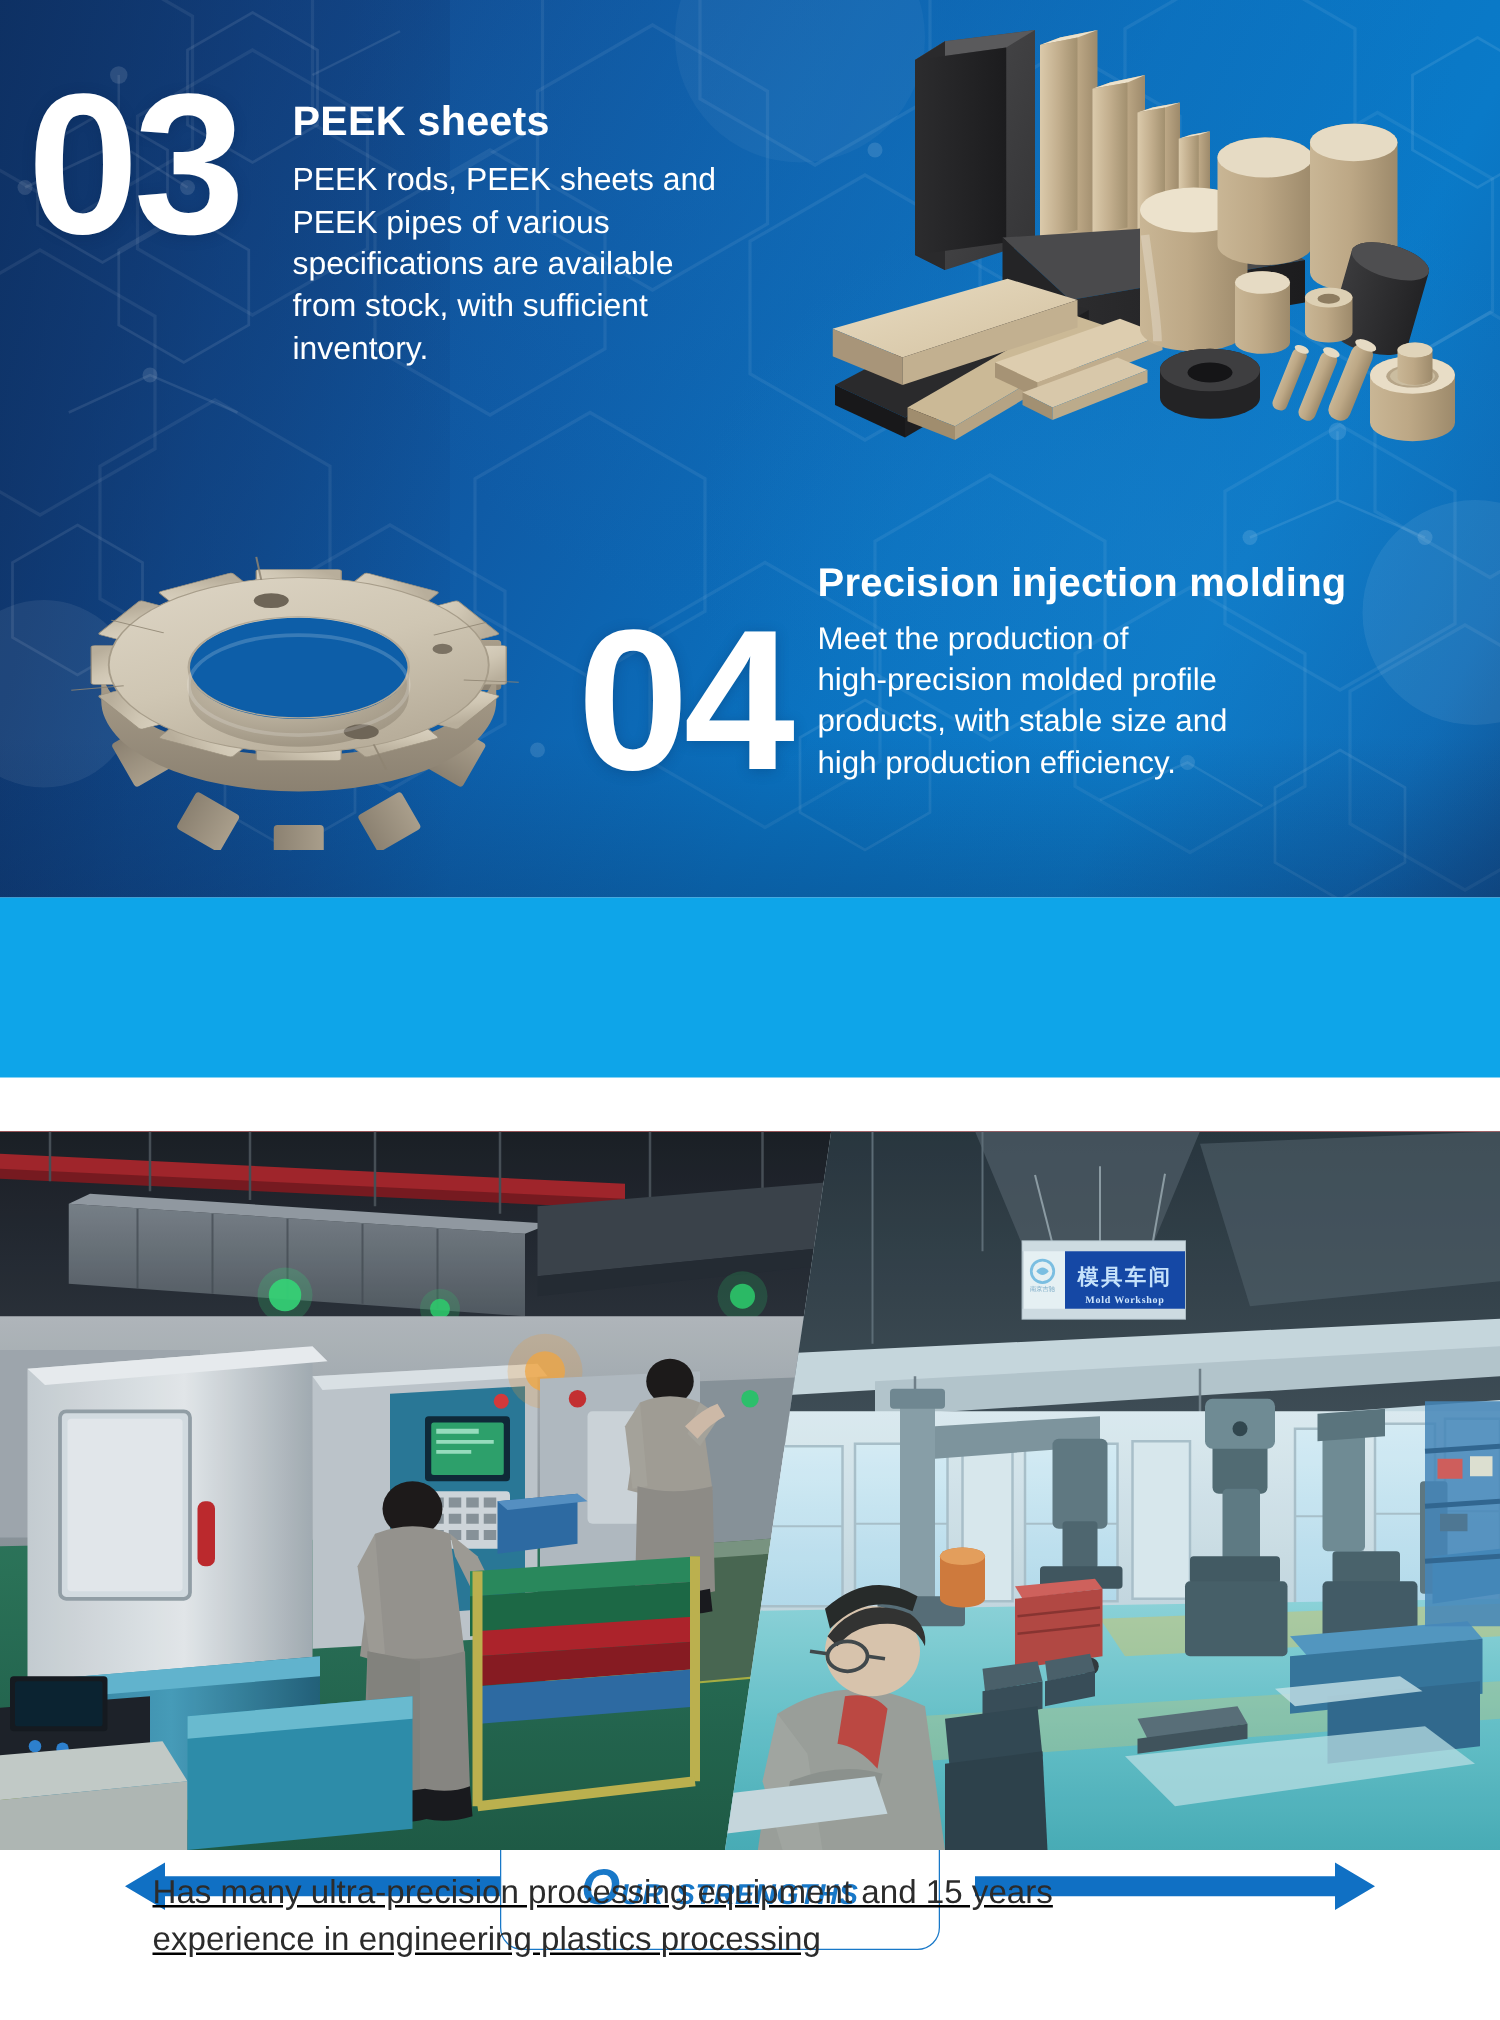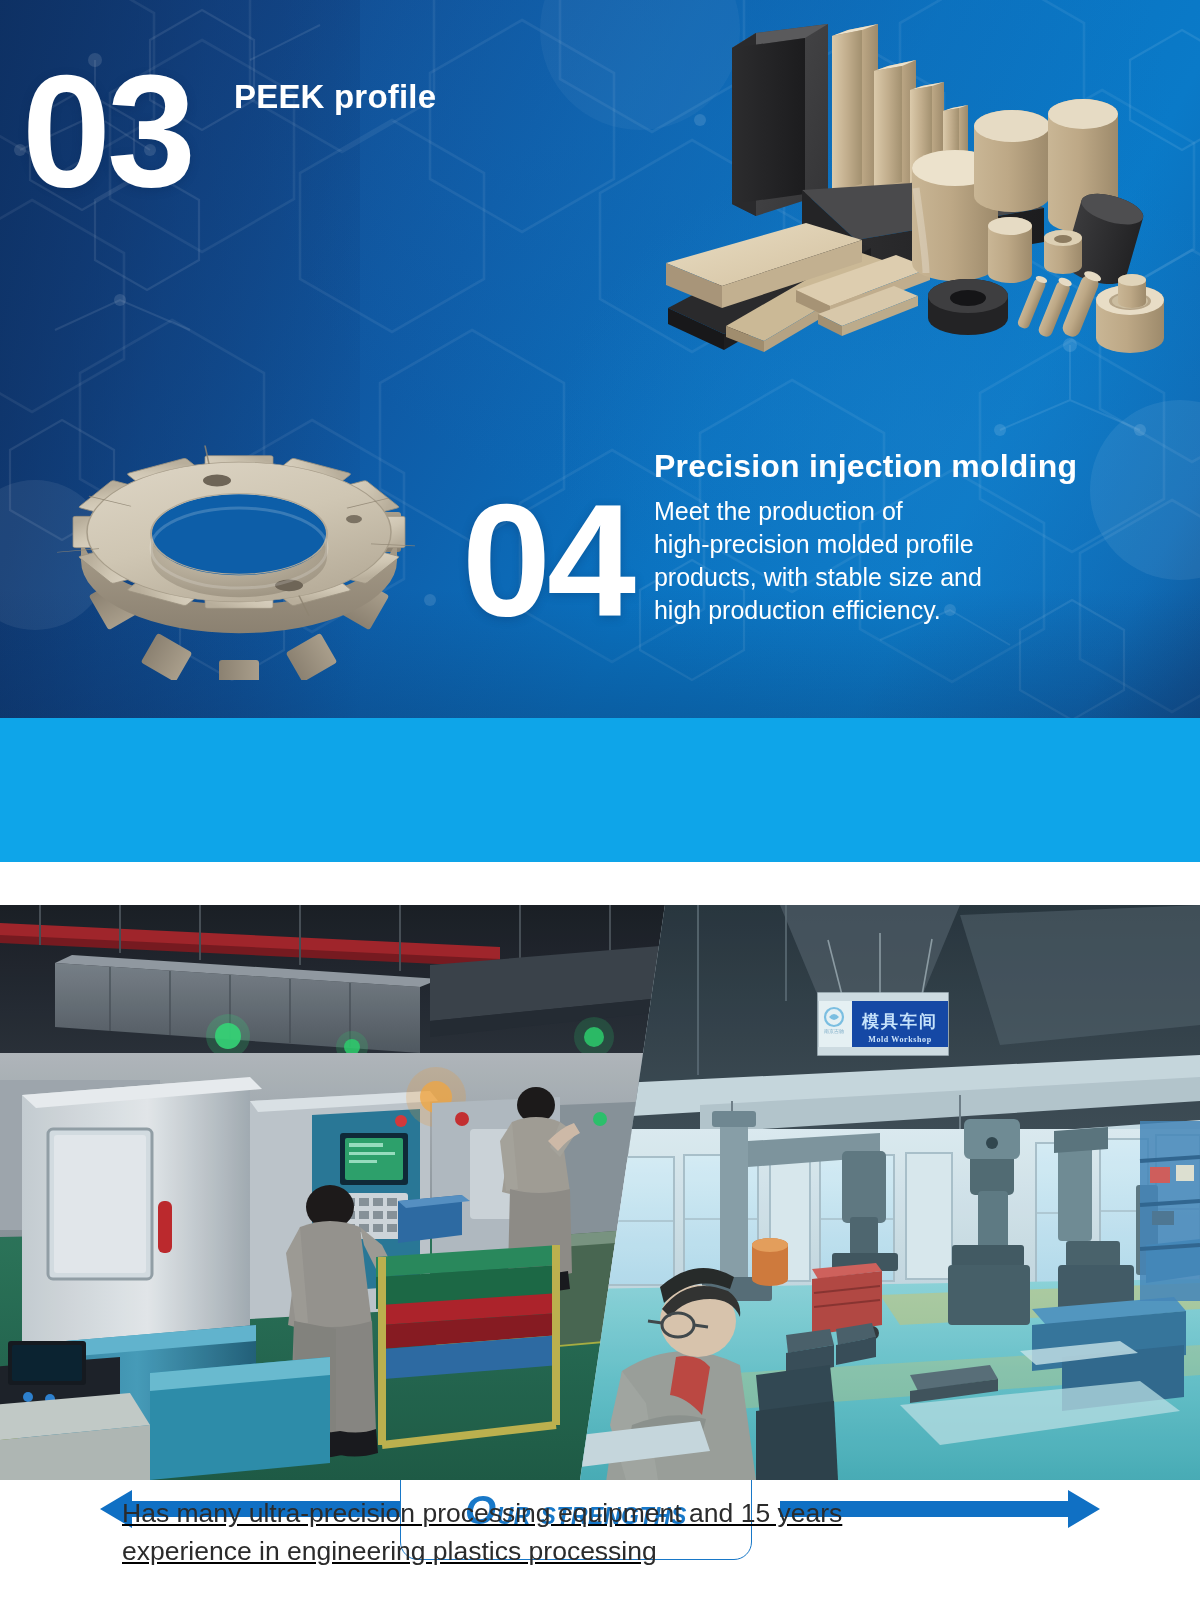--- a/index.html
+++ b/index.html
@@ -423,21 +423,28 @@
         </g>
       </g>
 
       <ellipse cx="0" cy="16" rx="88" ry="40" fill="none" stroke="rgba(255,255,255,.18)" stroke-width="3"></ellipse>
     </g>
   </svg>
 
   <div class="item03">
     <div class="bignum">03</div>
     <div class="itxt">
-      <h2 class="ititle">PEEK profile</h2>
+      <h2 class="ititle">PEEK sheets</h2>
+      <p class="idesc">
+        <span>PEEK rods, PEEK sheets and</span><br>
+        <span>PEEK pipes of various</span><br>
+        <span>specifications are available</span><br>
+        <span>from stock, with sufficient</span><br>
+        <span>inventory.</span>
+      </p>
     </div>
   </div>
 
   <div class="item04">
     <div class="bignum">04</div>
     <div class="itxt">
       <h2 class="ititle">Precision injection molding</h2>
       <p class="idesc">
         <span>Meet the production of</span><br>
         <span>high-precision molded profile</span><br>

